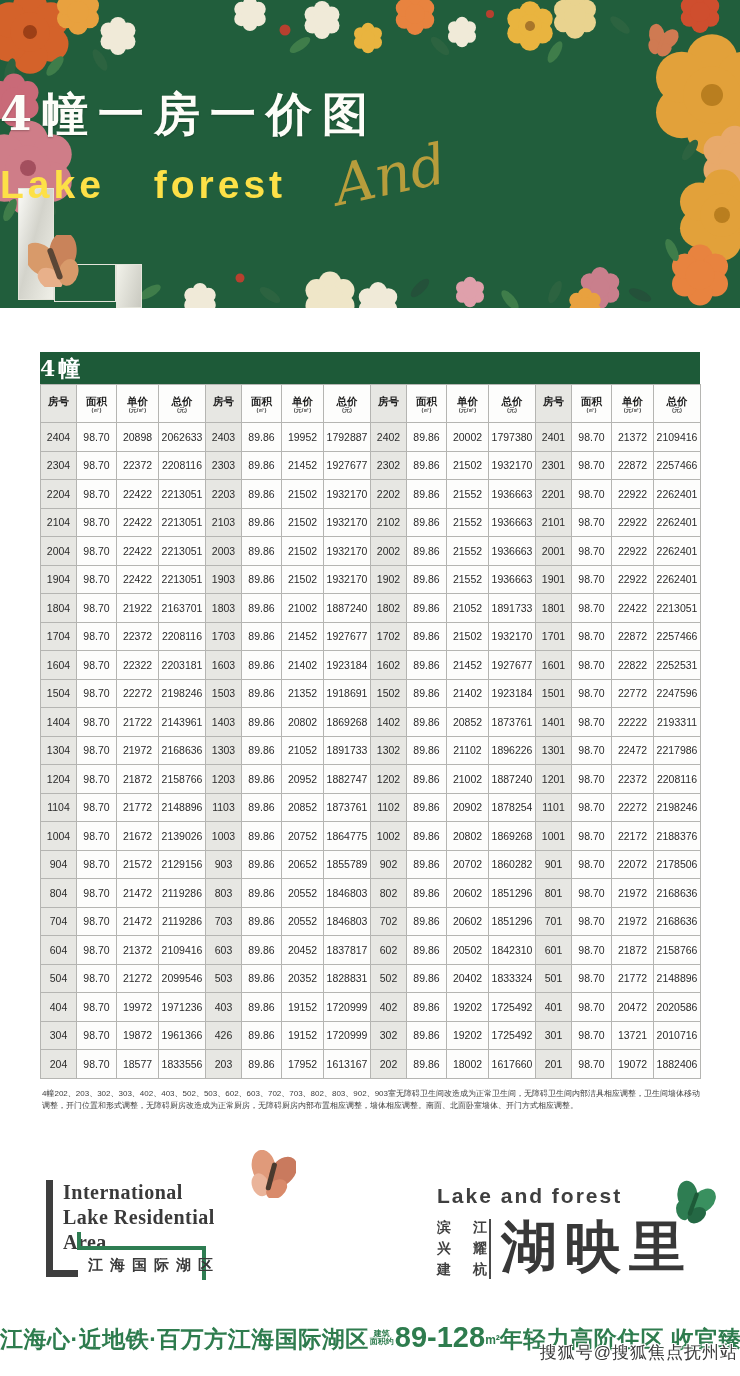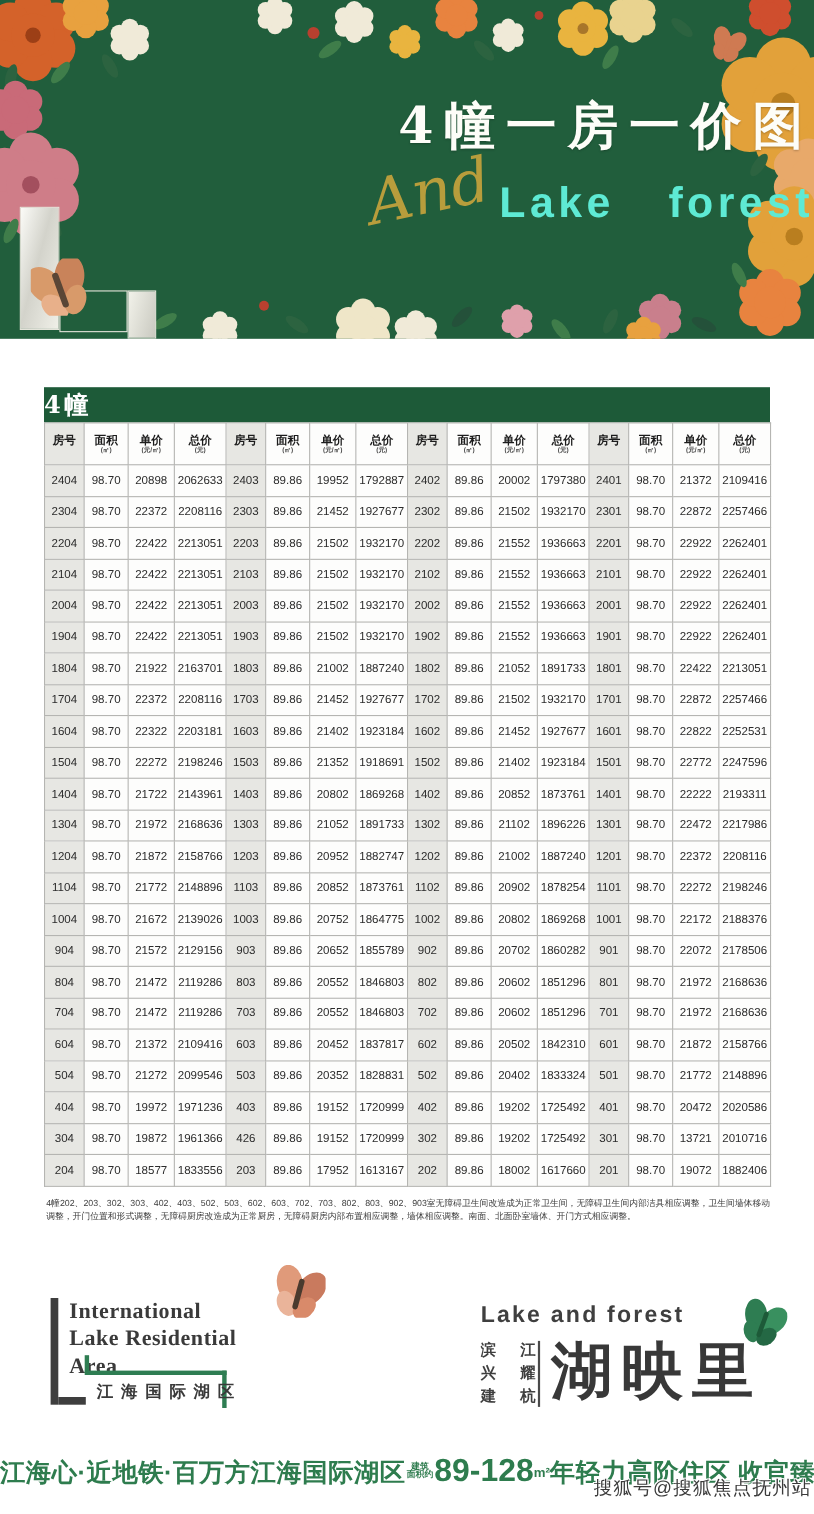--- a/index.html
+++ b/index.html
@@ -3,25 +3,25 @@
 <meta charset="utf-8">
 <style>
   *{margin:0;padding:0;box-sizing:border-box}
   html,body{width:740px;background:#fff}
   body{font-family:"Liberation Sans",sans-serif;color:#222}
   .page{position:relative;width:740px;height:1376px;overflow:hidden;background:#fff}
 
   
   .banner{position:absolute;left:0;top:0;width:740px;height:308px;background:var(--banner_green,#215e3c);overflow:hidden}
   .florals{position:absolute;left:0;top:0;width:740px;height:308px;pointer-events:none}
-  .banner-title{position:absolute;left:0;top:84px;width:100%;text-align:right;
+  .banner-title{position:absolute;left:0;top:84px;width:100%;text-align:left;
     font-family:"DejaVu Serif","Liberation Serif",serif;font-weight:bold;font-size:46px;
     color:#fdfdf8;letter-spacing:10px;text-shadow:0 1px 2px rgba(0,0,0,.25)}
-  .banner-logo{position:absolute;left:0;top:163px;width:100%;text-align:right;
-    font-size:39px;font-weight:600;color:#5eead4;letter-spacing:4px;word-spacing:34px}
+  .banner-logo{position:absolute;left:0;top:163px;width:100%;text-align:left;
+    font-size:39px;font-weight:600;color:#fde047;letter-spacing:4px;word-spacing:34px}
   .banner-script{position:absolute;left:290px;top:142px;width:200px;text-align:center;
     font-family:"DejaVu Serif","Liberation Serif",serif;font-style:italic;font-size:56px;
     color:var(--gold,#c9a43c);transform:rotate(-12deg);opacity:.9}
   .mirror-v{position:absolute;left:18px;top:188px;width:36px;height:112px;
     background:linear-gradient(105deg,#fbfbf7 0%,#d3d3cb 45%,#f0f0e8 100%);border:1px solid #e4e4da}
   .mirror-h{position:absolute;left:54px;top:264px;width:62px;height:38px;
     background:linear-gradient(105deg,#f6f6f0,#cfcfc6 55%,#ececе2);border:1px solid #e4e4da}
   .mirror-h2{position:absolute;left:116px;top:264px;width:26px;height:44px;
     background:linear-gradient(105deg,#f2f2ea,#c9c9c0);border:1px solid #e4e4da}
   .bfly-abs{position:absolute;pointer-events:none}

